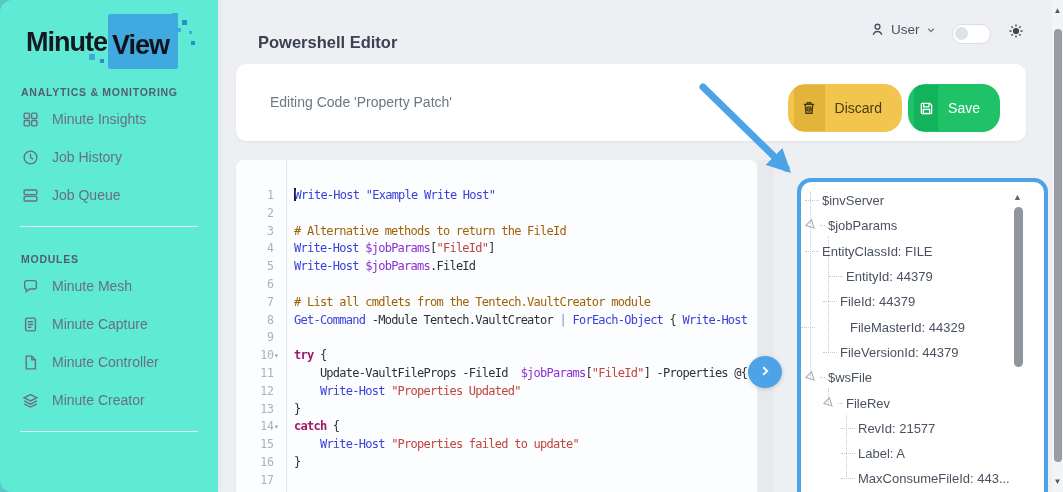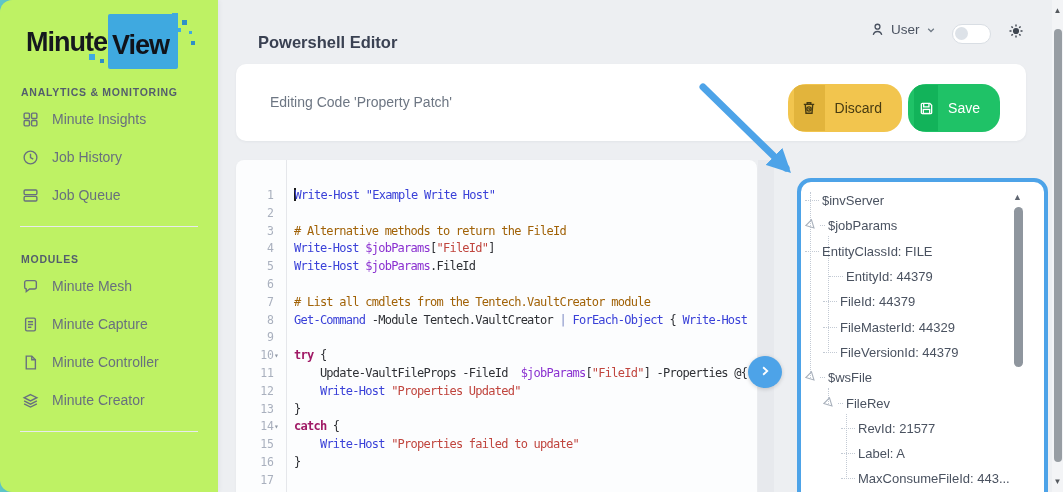--- a/index.html
+++ b/index.html
@@ -3,21 +3,21 @@
 <meta charset="utf-8">
 <style>
   html,body{margin:0;padding:0;background:#dfe3e8;}
   .app{position:relative;width:1063px;height:492px;overflow:hidden;
        font-family:"Liberation Sans",sans-serif;background:#edeff2;}
 
   
   .teal-strip{position:absolute;left:0;top:0;width:22px;height:100%;background:#5ec6c9;}
 
   
-  .sidebar{position:absolute;left:0;top:0;width:218px;height:100%;background:#bef264;
+  .sidebar{position:absolute;left:0;top:0;width:218px;height:100%;background:#5eead4;
            border-radius:12px 0 0 12px;box-shadow:1px 0 5px rgba(20,30,60,.06);z-index:2;}
   .logo{position:relative;margin:14px 0 0 26px;width:176px;height:46px;}
   .logo-text{display:flex;align-items:center;font-size:27px;font-weight:800;
              letter-spacing:-1px;color:#15181e;line-height:44px;}
   .view-box{background:#3fa9e0;padding:9px 9px 2px 4px;margin-left:1px;border-radius:2px;color:#10131a;}
   .px{position:absolute;background:#3fa9e0;}
   .px.d{background:#2e8fc7;}
   .sb-sec-label{margin:26px 0 2px 21px;font-size:10.5px;font-weight:700;color:#535d6d;letter-spacing:.07em;}
   .sb-item{display:flex;align-items:center;gap:13px;padding:10px 21px;color:#68707e;font-size:14px;cursor:pointer;}
   .sb-icon{width:18px;height:18px;display:flex;align-items:center;justify-content:center;color:#68707e;}
@@ -359,21 +359,21 @@
           <span>EntityClassId: FILE</span>
         </div>
         <div class="t-row" style="padding-left: 28px;">
           <span class="t-stub" style="width: 14px;"></span>
           <span>EntityId: 44379</span>
         </div>
         <div class="t-row" style="padding-left: 22px;">
           <span class="t-stub" style="width: 14px;"></span>
           <span>FileId: 44379</span>
         </div>
-        <div class="t-row" style="padding-left: 22px;">
+        <div class="t-row" style=" gap: 32px;">
           <span class="t-stub" style="width: 14px;"></span>
           <span>FileMasterId: 44329</span>
         </div>
         <div class="t-row" style="padding-left: 22px;">
           <span class="t-stub" style="width: 14px;"></span>
           <span>FileVersionId: 44379</span>
         </div>
         <div class="t-row" style="padding-left: 4px;">
           <span class="twisty">
             <svg width="11" height="11" viewBox="0 0 11 11" style="transform:rotate(45deg)">

